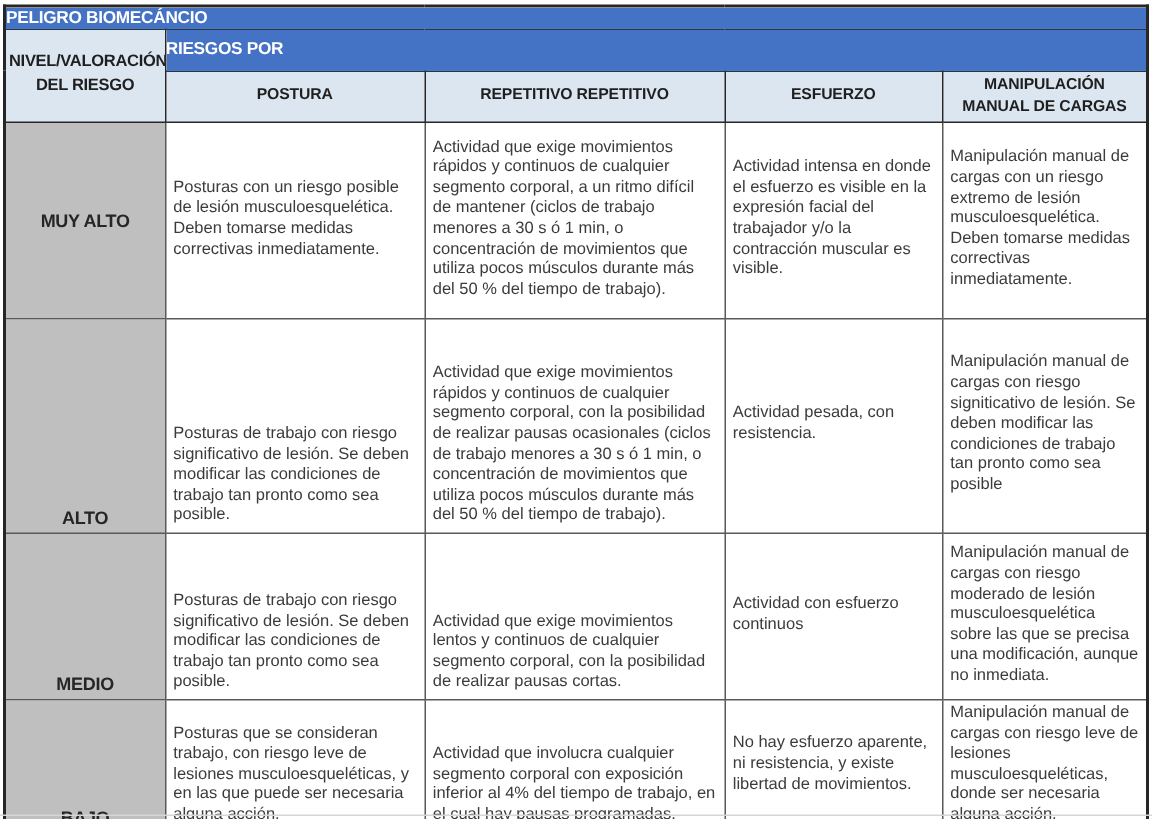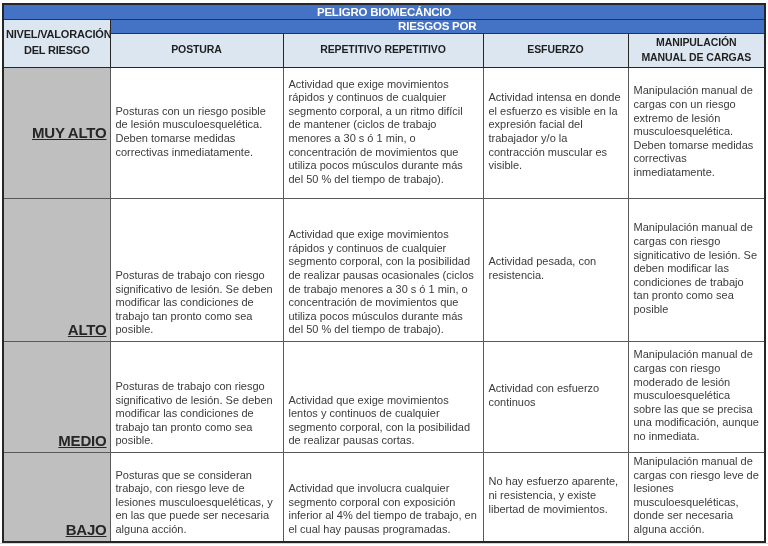--- a/index.html
+++ b/index.html
@@ -22,45 +22,45 @@
     border-collapse:collapse;table-layout:fixed;width:762px;
     border:2px solid var(--border-dark);
   }
   th,td{
     border:1px solid var(--border-mid);
     overflow:hidden;
   }
   
   .banner{
     background:var(--banner-blue);color:#FFFFFF;
-    font-weight:bold;font-size:11.5px;text-align:center;
+    font-weight:bold;font-size:11.5px;text-align:left;
     letter-spacing:-0.2px;border-color:#17375E;
     padding:0;
   }
   tr.r-title{height:15px;}
-  tr.r-riesgos{height:14px;}
+  tr.r-riesgos{height:28px;}
   tr.r-heads{height:33px;margin-left:11px;}
   
   .corner{
     background:var(--header-fill);color:var(--text-head);
     font-weight:bold;font-size:11px;text-align:center;vertical-align:middle;
     letter-spacing:-0.2px;line-height:1.45;padding:1px 2px;
     border-color:var(--border-dark);
   }
   .colhead{
     background:var(--header-fill);color:var(--text-head);
     font-weight:bold;font-size:10.5px;text-align:center;vertical-align:middle;
     letter-spacing:-0.1px;line-height:1.5;padding:1px 4px;
     border-color:var(--border-dark);
   }
   
   td.level{
     background:var(--level-fill);color:#262626;
-    font-weight:bold;font-size:15px;text-align:right;
-    padding:2px 3px 3px 3px;letter-spacing:-0.2px;text-decoration:underline;
+    font-weight:bold;font-size:12px;text-align:center;
+    padding:2px 3px 3px 3px;letter-spacing:-0.2px;
   }
   td.cell{
     background:#FFFFFF;color:var(--text-body);
     font-size:11px;line-height:13.6px;text-align:left;
     padding:2px 5px 4px 5px;
   }
   tr.r1{height:131px;}
   tr.r2{height:143px;}
   tr.r3{height:111px;}
   tr.r4{height:88px;}

